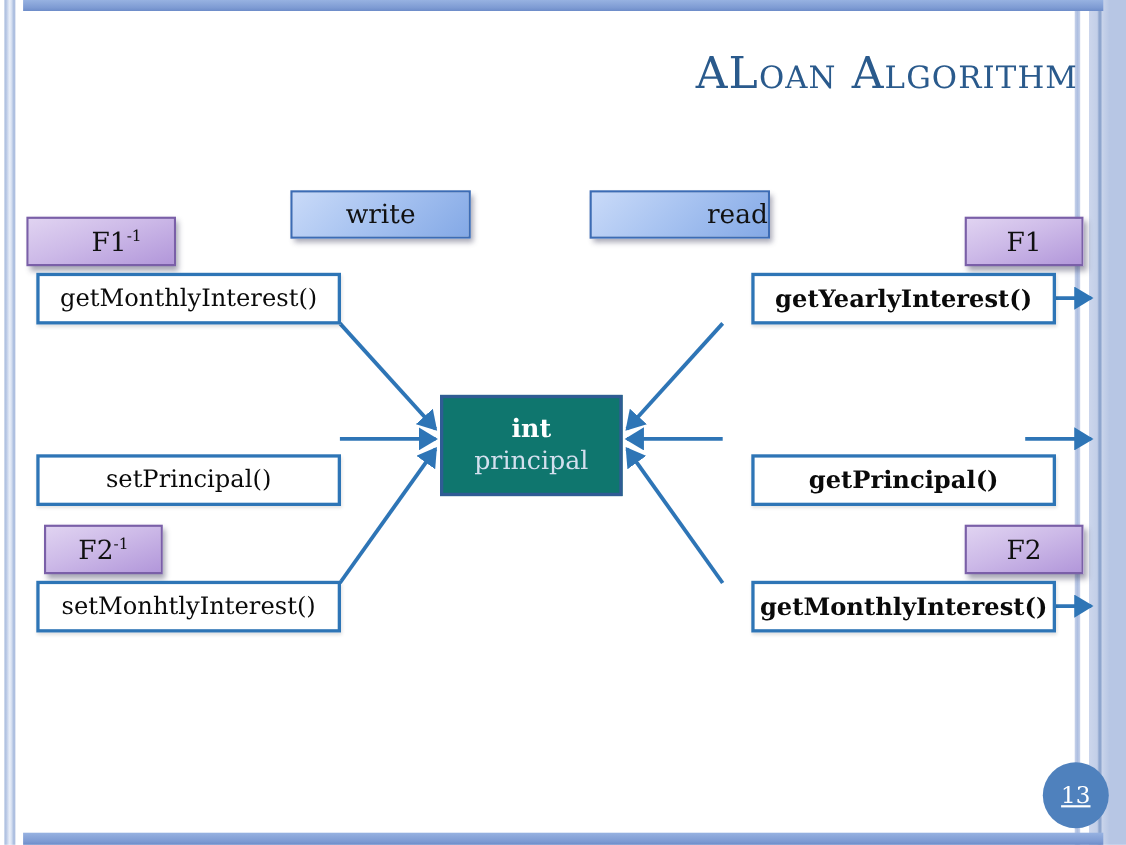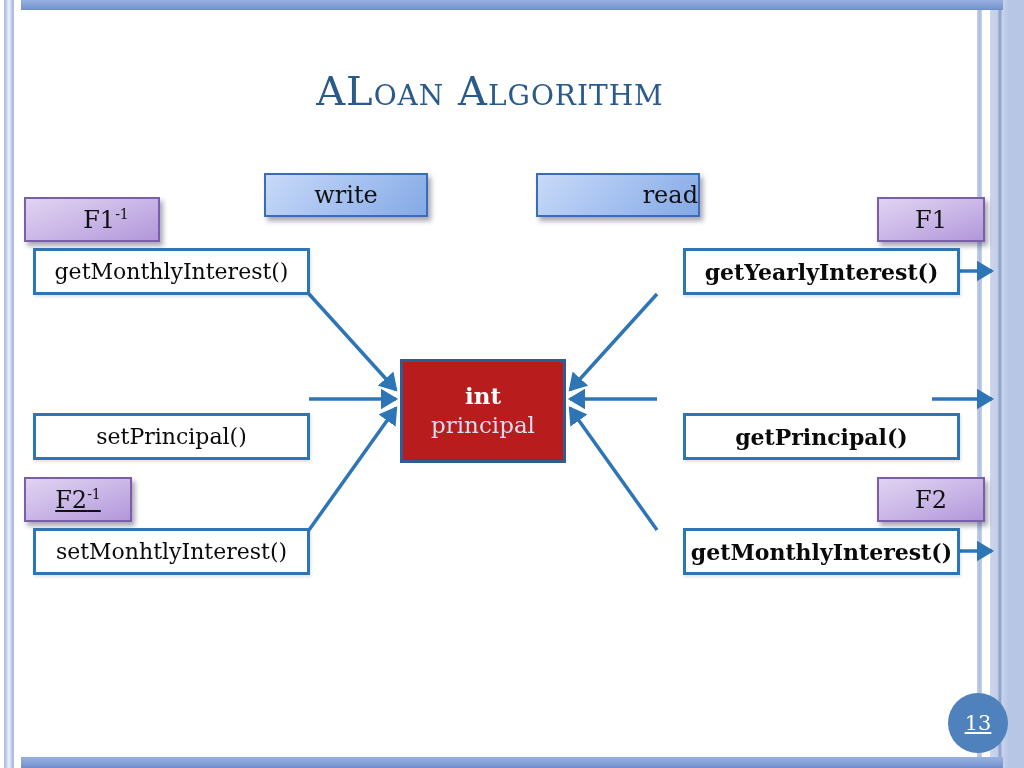--- a/index.html
+++ b/index.html
@@ -11,54 +11,54 @@
   .bar-top,.bar-bottom{position:absolute;left:21px;width:982px;z-index:6;}
   .bar-top{top:0;height:10px;background:linear-gradient(180deg,#97b2e1 0%,#7e9bd3 70%,#6d8cc9 100%);}
   .bar-bottom{bottom:0;height:11px;background:linear-gradient(180deg,#97b2e1 0%,#7e9bd3 70%,#6d8cc9 100%);}
   .stripe-left{position:absolute;left:4px;top:0;width:10px;height:768px;z-index:1;
     background:linear-gradient(90deg,#a9bcde 0%,#b9c8e5 18%,#e7edf8 45%,#dfe7f5 60%,#aabddf 85%,#b3c2e1 100%);}
   .stripe-right-thin{position:absolute;left:977px;top:0;width:5px;height:768px;z-index:1;
     background:linear-gradient(90deg,#c7d2ea 0%,#aebfe1 50%,#c7d2ea 100%);}
   .band-right{position:absolute;left:990px;top:0;width:34px;height:768px;z-index:1;
     background:linear-gradient(90deg,#ccd6ec 0%,#c3cfe8 22%,#8fa6ce 27%,#8fa6ce 31%,#c8d3ea 36%,#b7c6e4 55%,#b7c6e4 100%);}
 
-  .title{position:absolute;top:44px;left:0;width:980px;text-align:center;z-index:3;
-    font-variant:small-caps;font-size:40px;letter-spacing:1px;color:#2a5a8c;margin-top:24px;}
+  .title{position:absolute;top:44px;left:0;width:980px;text-align:right;z-index:3;
+    font-variant:small-caps;font-size:40px;letter-spacing:1px;color:#2a5a8c;}
 
   .legend-box{position:absolute;width:160px;height:40px;z-index:4;
     display:flex;align-items:center;justify-content:center;
     font-size:24px;color:#111;
     background:linear-gradient(135deg,#c9daf8 0%,#a9c4f1 45%,#84a9e6 100%);
     border:2px solid #3c6cb5;box-shadow:3px 4px 5px rgba(60,60,90,0.45);}
   .legend-write{left:264px;top:173px;}
   .legend-read{left:536px;top:173px;justify-content:flex-end;}
 
   .tag-box{position:absolute;width:104px;height:41px;z-index:4;
     display:flex;align-items:center;justify-content:center;
     font-size:24px;color:#111;
     background:linear-gradient(160deg,#e0d3f1 0%,#cdbae8 45%,#b297da 100%);
     border:2px solid #7a5fa8;box-shadow:3px 4px 5px rgba(60,60,90,0.45);}
   .tag-box sup{font-size:14px;line-height:0;}
   .tag-f1inv{left:24px;top:197px;padding-left:28px;}
   .tag-f1{left:877px;top:197px;}
-  .tag-f2inv{left:24px;top:477px;text-decoration:underline;}
+  .tag-f2inv{left:40px;top:477px;}
   .tag-f2{left:877px;top:477px;}
 
   .fn-box{position:absolute;width:277px;height:47px;z-index:4;
     display:flex;align-items:center;justify-content:center;
     background:#ffffff;border:3px solid #2e75b6;box-sizing:border-box;
     font-size:22px;color:#0a0a0a;box-shadow:1px 2px 3px rgba(0,0,0,0.12);}
   .fn-left{left:33px;}
   .fn-right{left:683px;font-weight:bold;}
   .row-top{top:248px;}
   .row-mid{top:376px;margin-top:37px;}
   .row-bot{top:528px;}
 
-  .center-box{position:absolute;left:400px;top:359px;width:166px;height:104px;z-index:5;
-    box-sizing:border-box;background:#b91c1c;border:3px solid #2f5c94;
+  .center-box{position:absolute;left:400px;top:359px;width:166px;height:92px;z-index:5;
+    box-sizing:border-box;background:#0f766e;border:3px solid #2f5c94;
     display:flex;flex-direction:column;align-items:center;justify-content:center;
     font-size:23px;line-height:1.25;}
   .center-box .var-type{font-weight:bold;color:#ffffff;}
   .center-box .var-name{color:#d3dfee;}
 
   .arrows{position:absolute;left:0;top:0;z-index:2;pointer-events:none;}
 
   .page-circle{position:absolute;left:948px;top:693px;width:60px;height:60px;z-index:7;
     border-radius:50%;background:#4f81bd;
     display:flex;align-items:center;justify-content:center;

